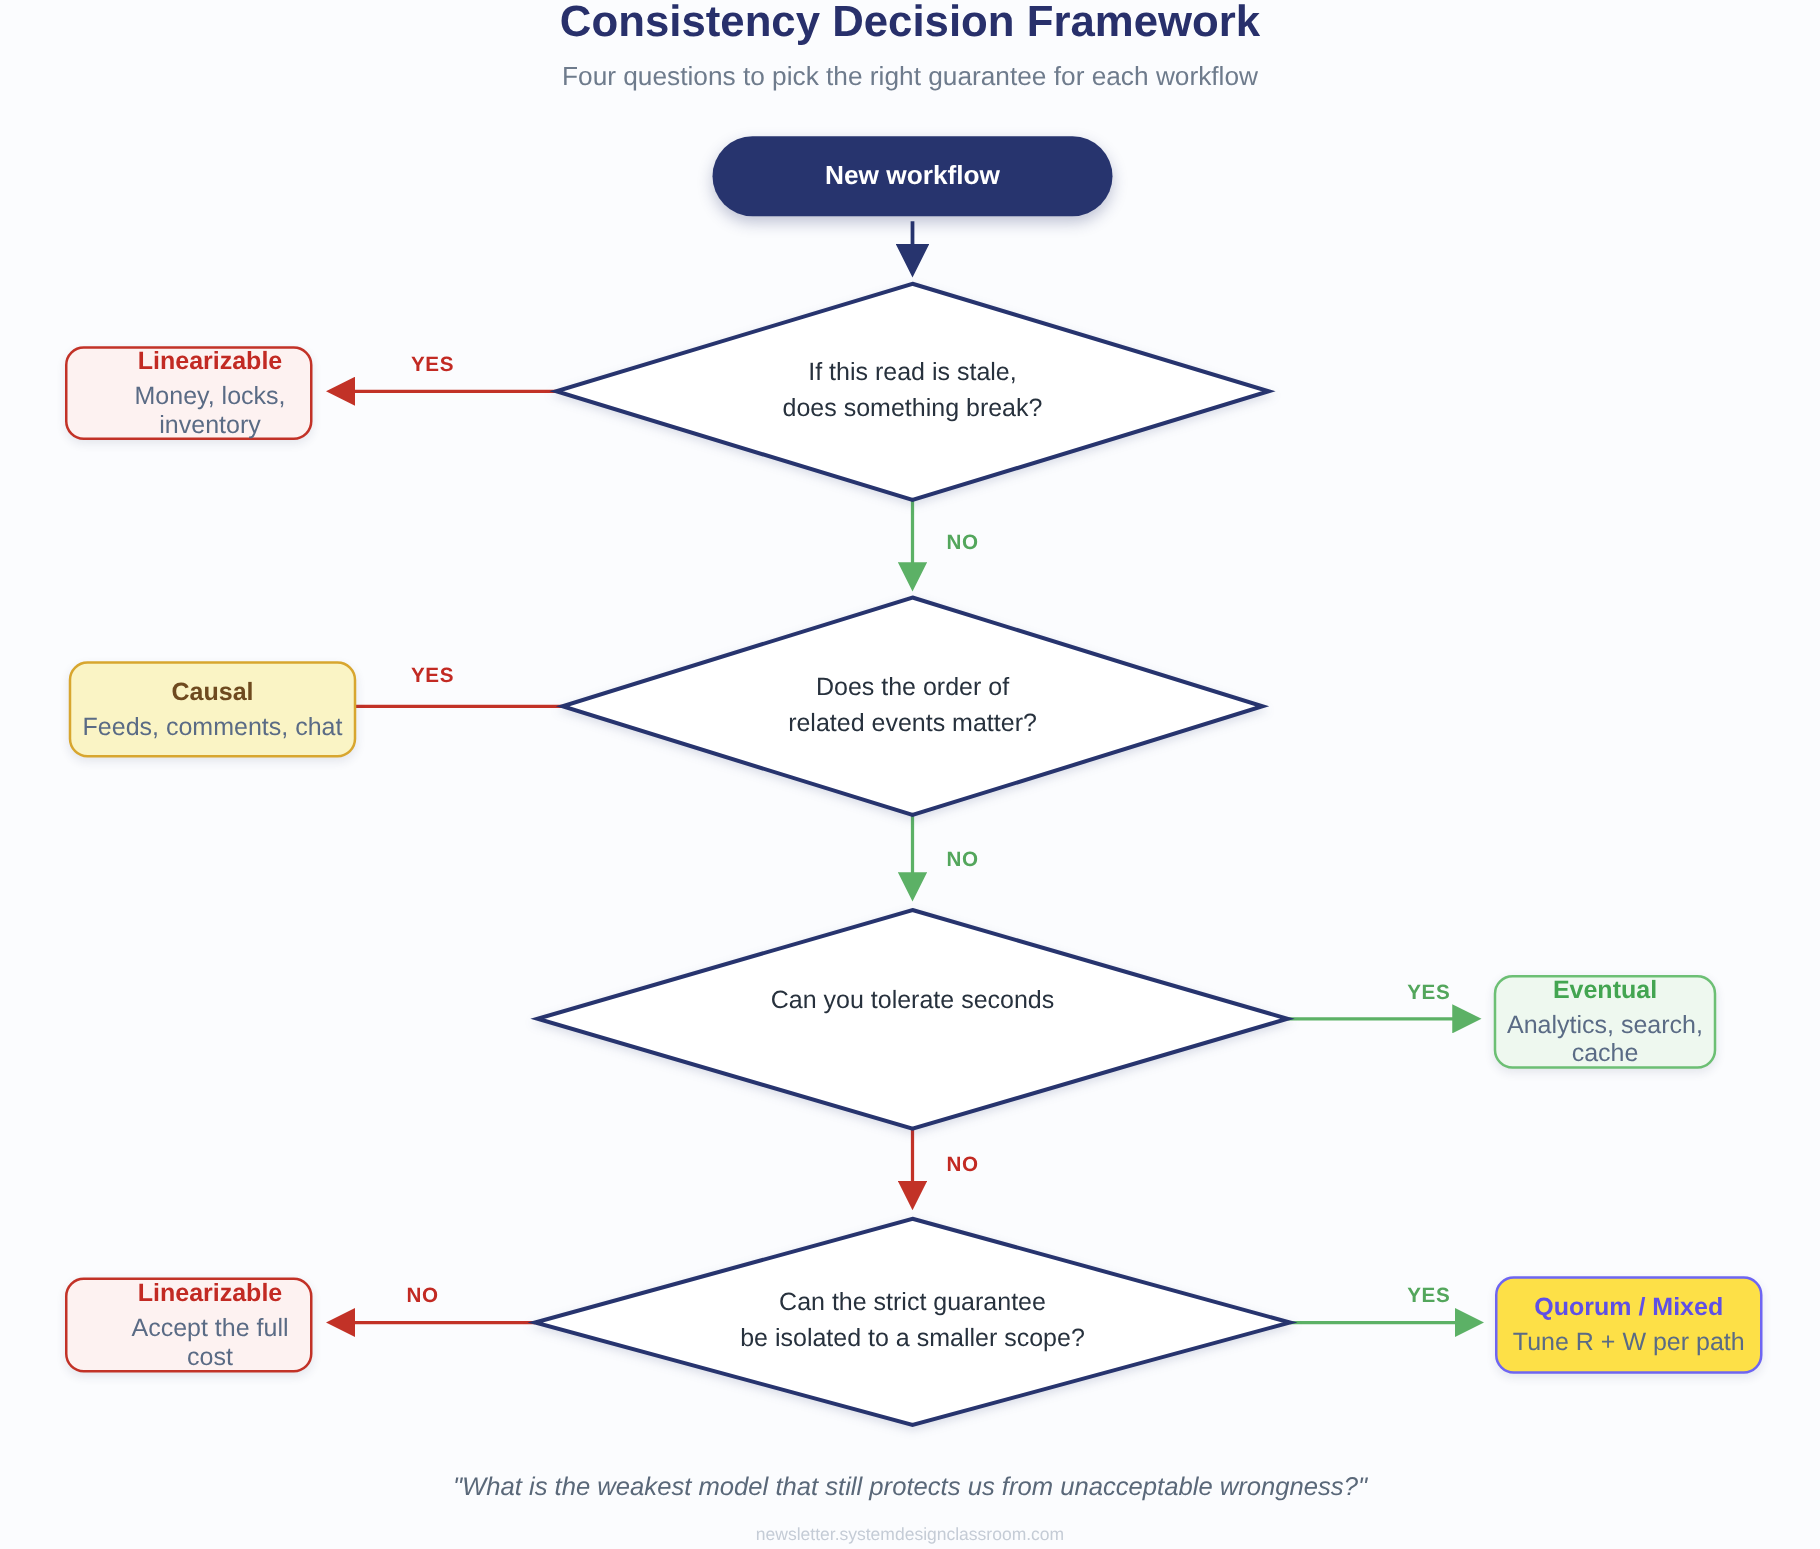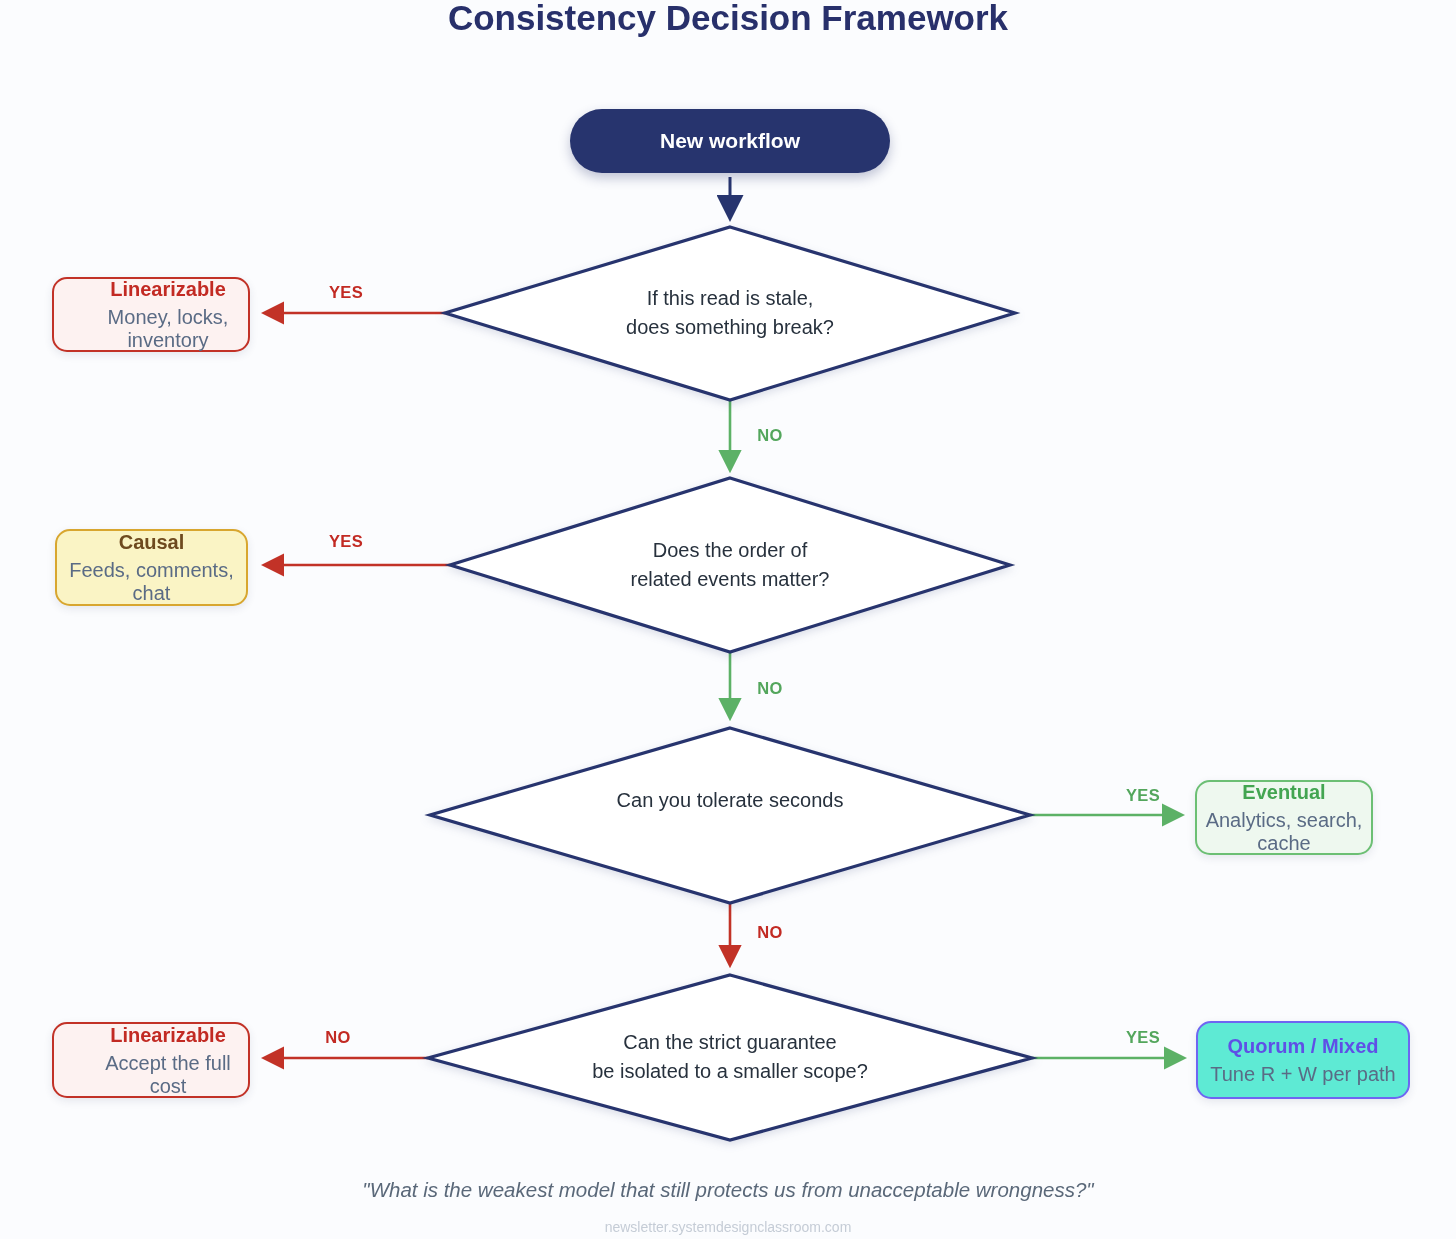--- a/index.html
+++ b/index.html
@@ -35,21 +35,21 @@
     text-align:center; box-shadow:0 3px 8px rgba(40,50,90,.10);
   }
   .outcome .o-title { font-size:20px; font-weight:700; line-height:24px; }
   .outcome .o-sub   { font-size:20px; color:#5a6b85; margin-top:5px; }
   .t-red    { background:#fdf2f1; border:2.5px solid #c23227;padding-left:34px; }
   .t-red .o-title    { color:#c22a23; }
   .t-yellow { background:#faf4c5; border:2.5px solid #d8a62f; }
   .t-yellow .o-title { color:#6e4a1f; }
   .t-green  { background:#eef8ef; border:2.5px solid #6cbf74; }
   .t-green .o-title  { color:#43a551; }
-  .t-purple { background:#5eead4; border:2.5px solid #6e65f2; }
+  .t-purple { background:#fde047; border:2.5px solid #6e65f2; }
   .t-purple .o-title { color:#5f50e6; }
   .edge-label {
     position:absolute; transform:translate(-50%,-50%);
     font-weight:700; font-size:16.5px; letter-spacing:.4px;
   }
   .el-red   { color:#c22a23; }
   .el-green { color:#53a65c; }
   .quote {
     position:absolute; top:1178px; left:0; width:100%; text-align:center;
     font-style:italic; font-size:20.5px; color:#5a6879;
@@ -58,20 +58,21 @@
     position:absolute; top:1219px; left:0; width:100%; text-align:center;
     font-size:14px; color:#c5ccd6;
   }
 </style>
 </head>
 <body>
 
 <div class="canvas">
 
   <h1 class="title">Consistency Decision Framework</h1>
+  <p class="subtitle">Four questions to pick the right guarantee for each workflow</p>
 
   <svg class="edges" width="1456" height="1239" viewBox="0 0 1456 1239">
     <defs>
       <marker id="arr-navy" markerWidth="9" markerHeight="9" refX="7" refY="4.5" orient="auto">
         <path d="M0,0 L9,4.5 L0,9 Z" fill="#27346e"></path>
       </marker>
       <marker id="arr-red" markerWidth="9" markerHeight="9" refX="7" refY="4.5" orient="auto">
         <path d="M0,0 L9,4.5 L0,9 Z" fill="#c23227"></path>
       </marker>
       <marker id="arr-green" markerWidth="9" markerHeight="9" refX="7" refY="4.5" orient="auto">
@@ -112,21 +113,21 @@
   </div>
   <div class="qtext" style="left:730px; top:1028px;">
     <div>Can the strict guarantee</div>
     <div>be isolated to a smaller scope?</div>
   </div>
 
   <div class="outcome t-red" style="left:52px; top:277px; width:198px; height:75px;">
     <div class="o-title">Linearizable</div>
     <div class="o-sub">Money, locks, inventory</div>
   </div>
-  <div class="outcome t-yellow" style="left:55px; top:529px; width:193px; height:77px;">
+  <div class="outcome t-yellow" style="left:55px; top:529px; width:230px; height:77px;">
     <div class="o-title">Causal</div>
     <div class="o-sub">Feeds, comments, chat</div>
   </div>
   <div class="outcome t-green" style="left:1195px; top:780px; width:178px; height:75px;">
     <div class="o-title">Eventual</div>
     <div class="o-sub">Analytics, search, cache</div>
   </div>
   <div class="outcome t-purple" style="left:1196px; top:1021px; width:214px; height:78px;">
     <div class="o-title">Quorum / Mixed</div>
     <div class="o-sub">Tune R + W per path</div>

